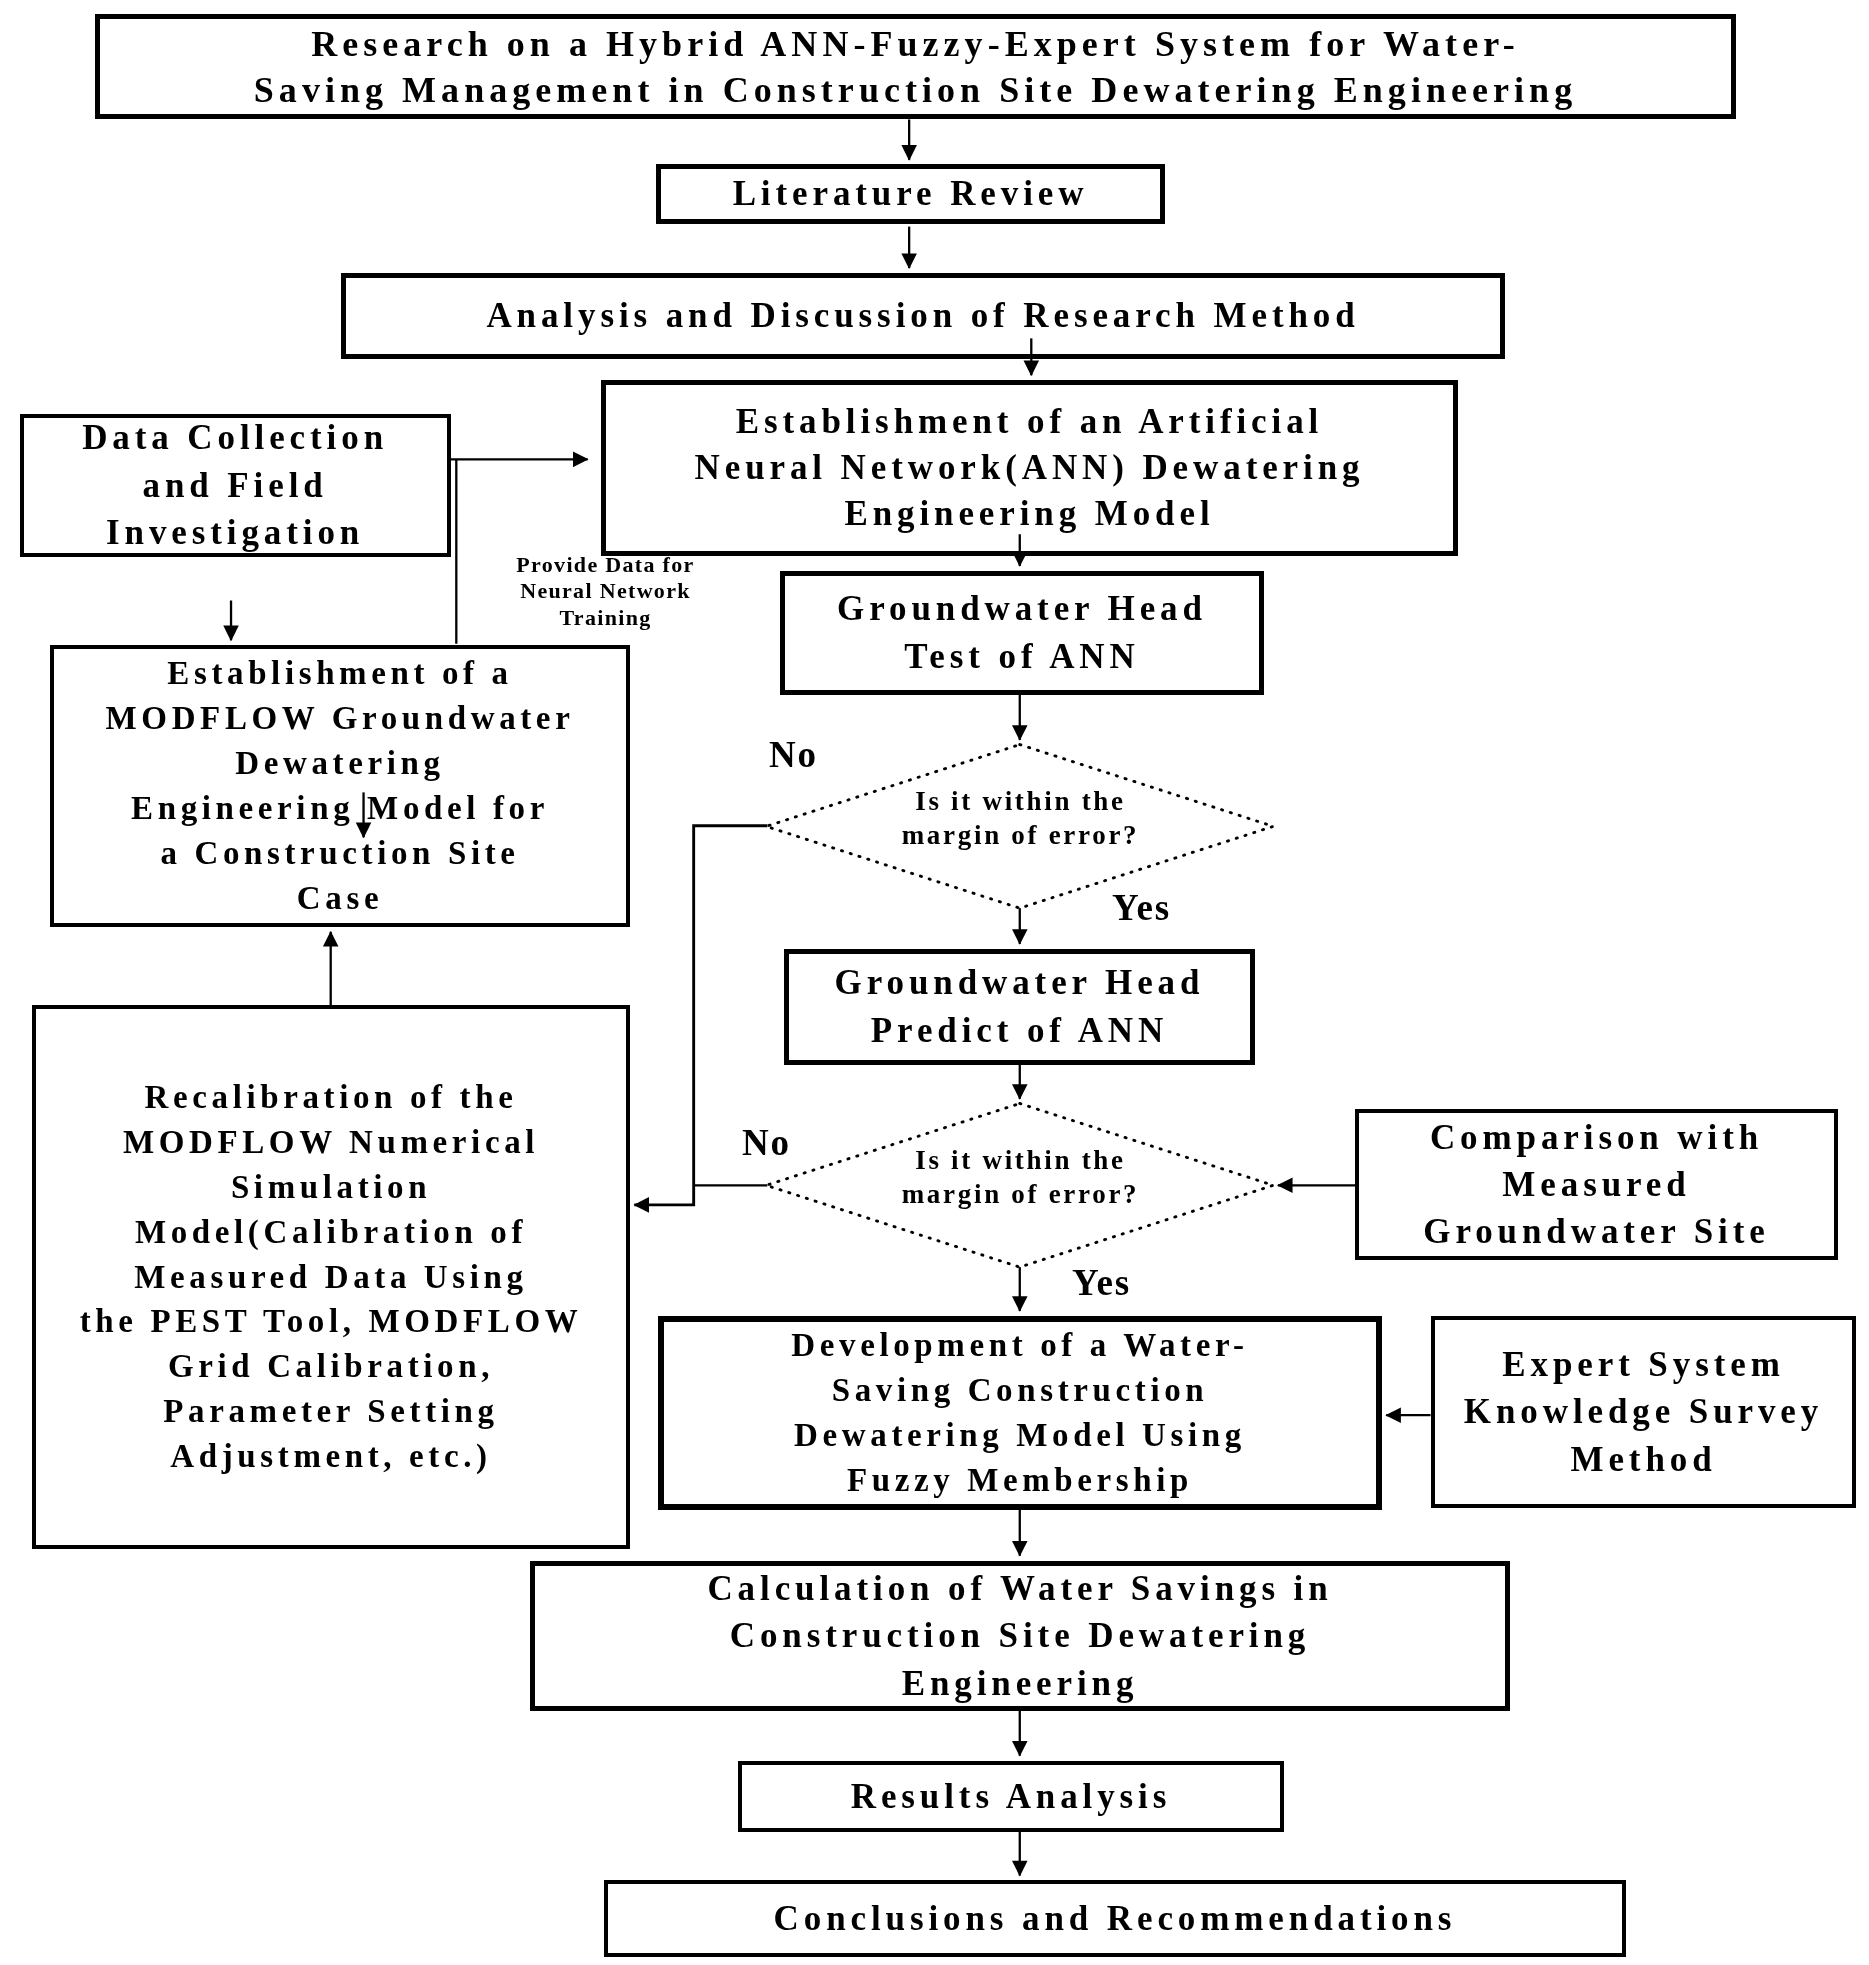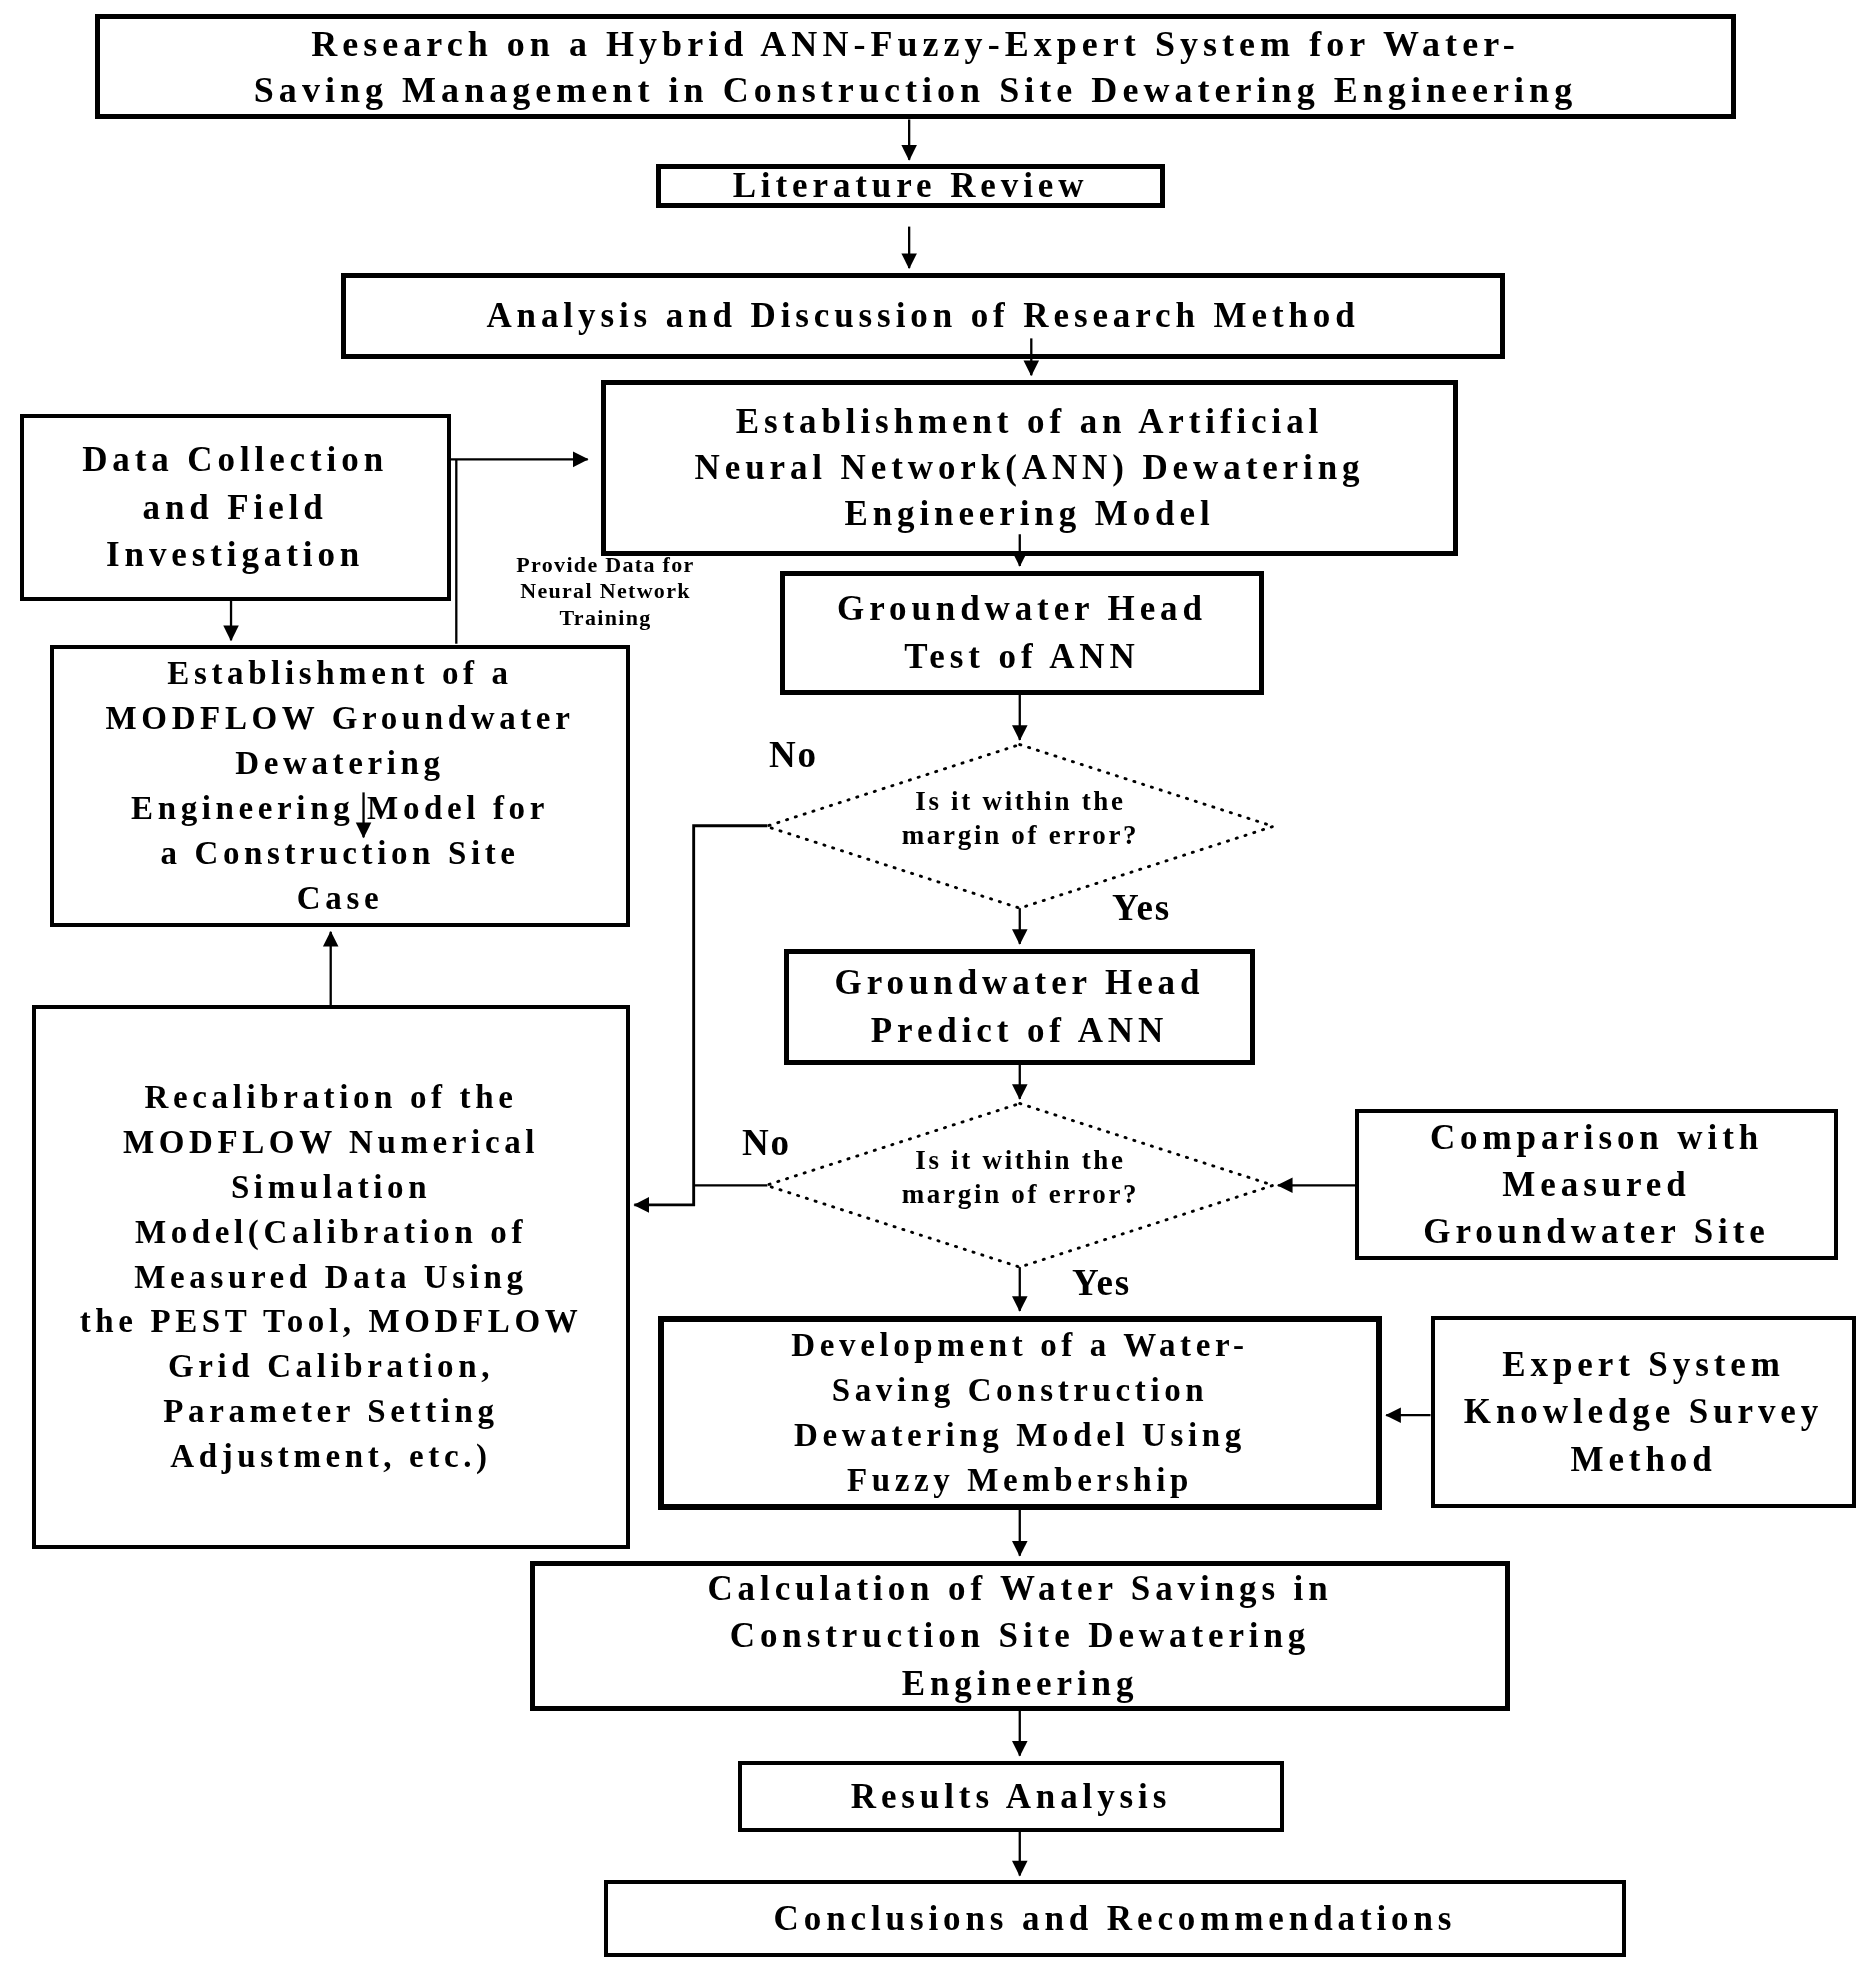--- a/index.html
+++ b/index.html
@@ -79,29 +79,29 @@
 </head>
 <body>
 
 <div class="canvas">
 
   <div class="node b10" style="left:95px; top:14.4px; width:1641px; height:105px;">
     <span class="lbl fs-title">Research on a Hybrid ANN-Fuzzy-Expert System for Water-
 Saving Management in Construction Site Dewatering Engineering</span>
   </div>
 
-  <div class="node b10" style="left:656px; top:164px; width:509px; height:44px;">
+  <div class="node b10" style="left:656px; top:164px; width:509px; height:60px;">
     <span class="lbl">Literature Review</span>
   </div>
 
   <div class="node b9" style="left:341px; top:273px; width:1164px; height:86px;">
     <span class="lbl">Analysis and Discussion of Research Method</span>
   </div>
 
-  <div class="node" style="left:19.6px; top:414px; width:431px; height:187px;">
+  <div class="node" style="left:19.6px; top:414px; width:431px; height:143px;">
     <span class="lbl">Data Collection
 and Field
 Investigation</span>
   </div>
 
   <div class="node b10" style="left:592px; top:380px; width:857px; height:176px;margin-left:9px;">
     <span class="lbl lh132">Establishment of an Artificial
 Neural Network(ANN) Dewatering
 Engineering Model</span>
   </div>

